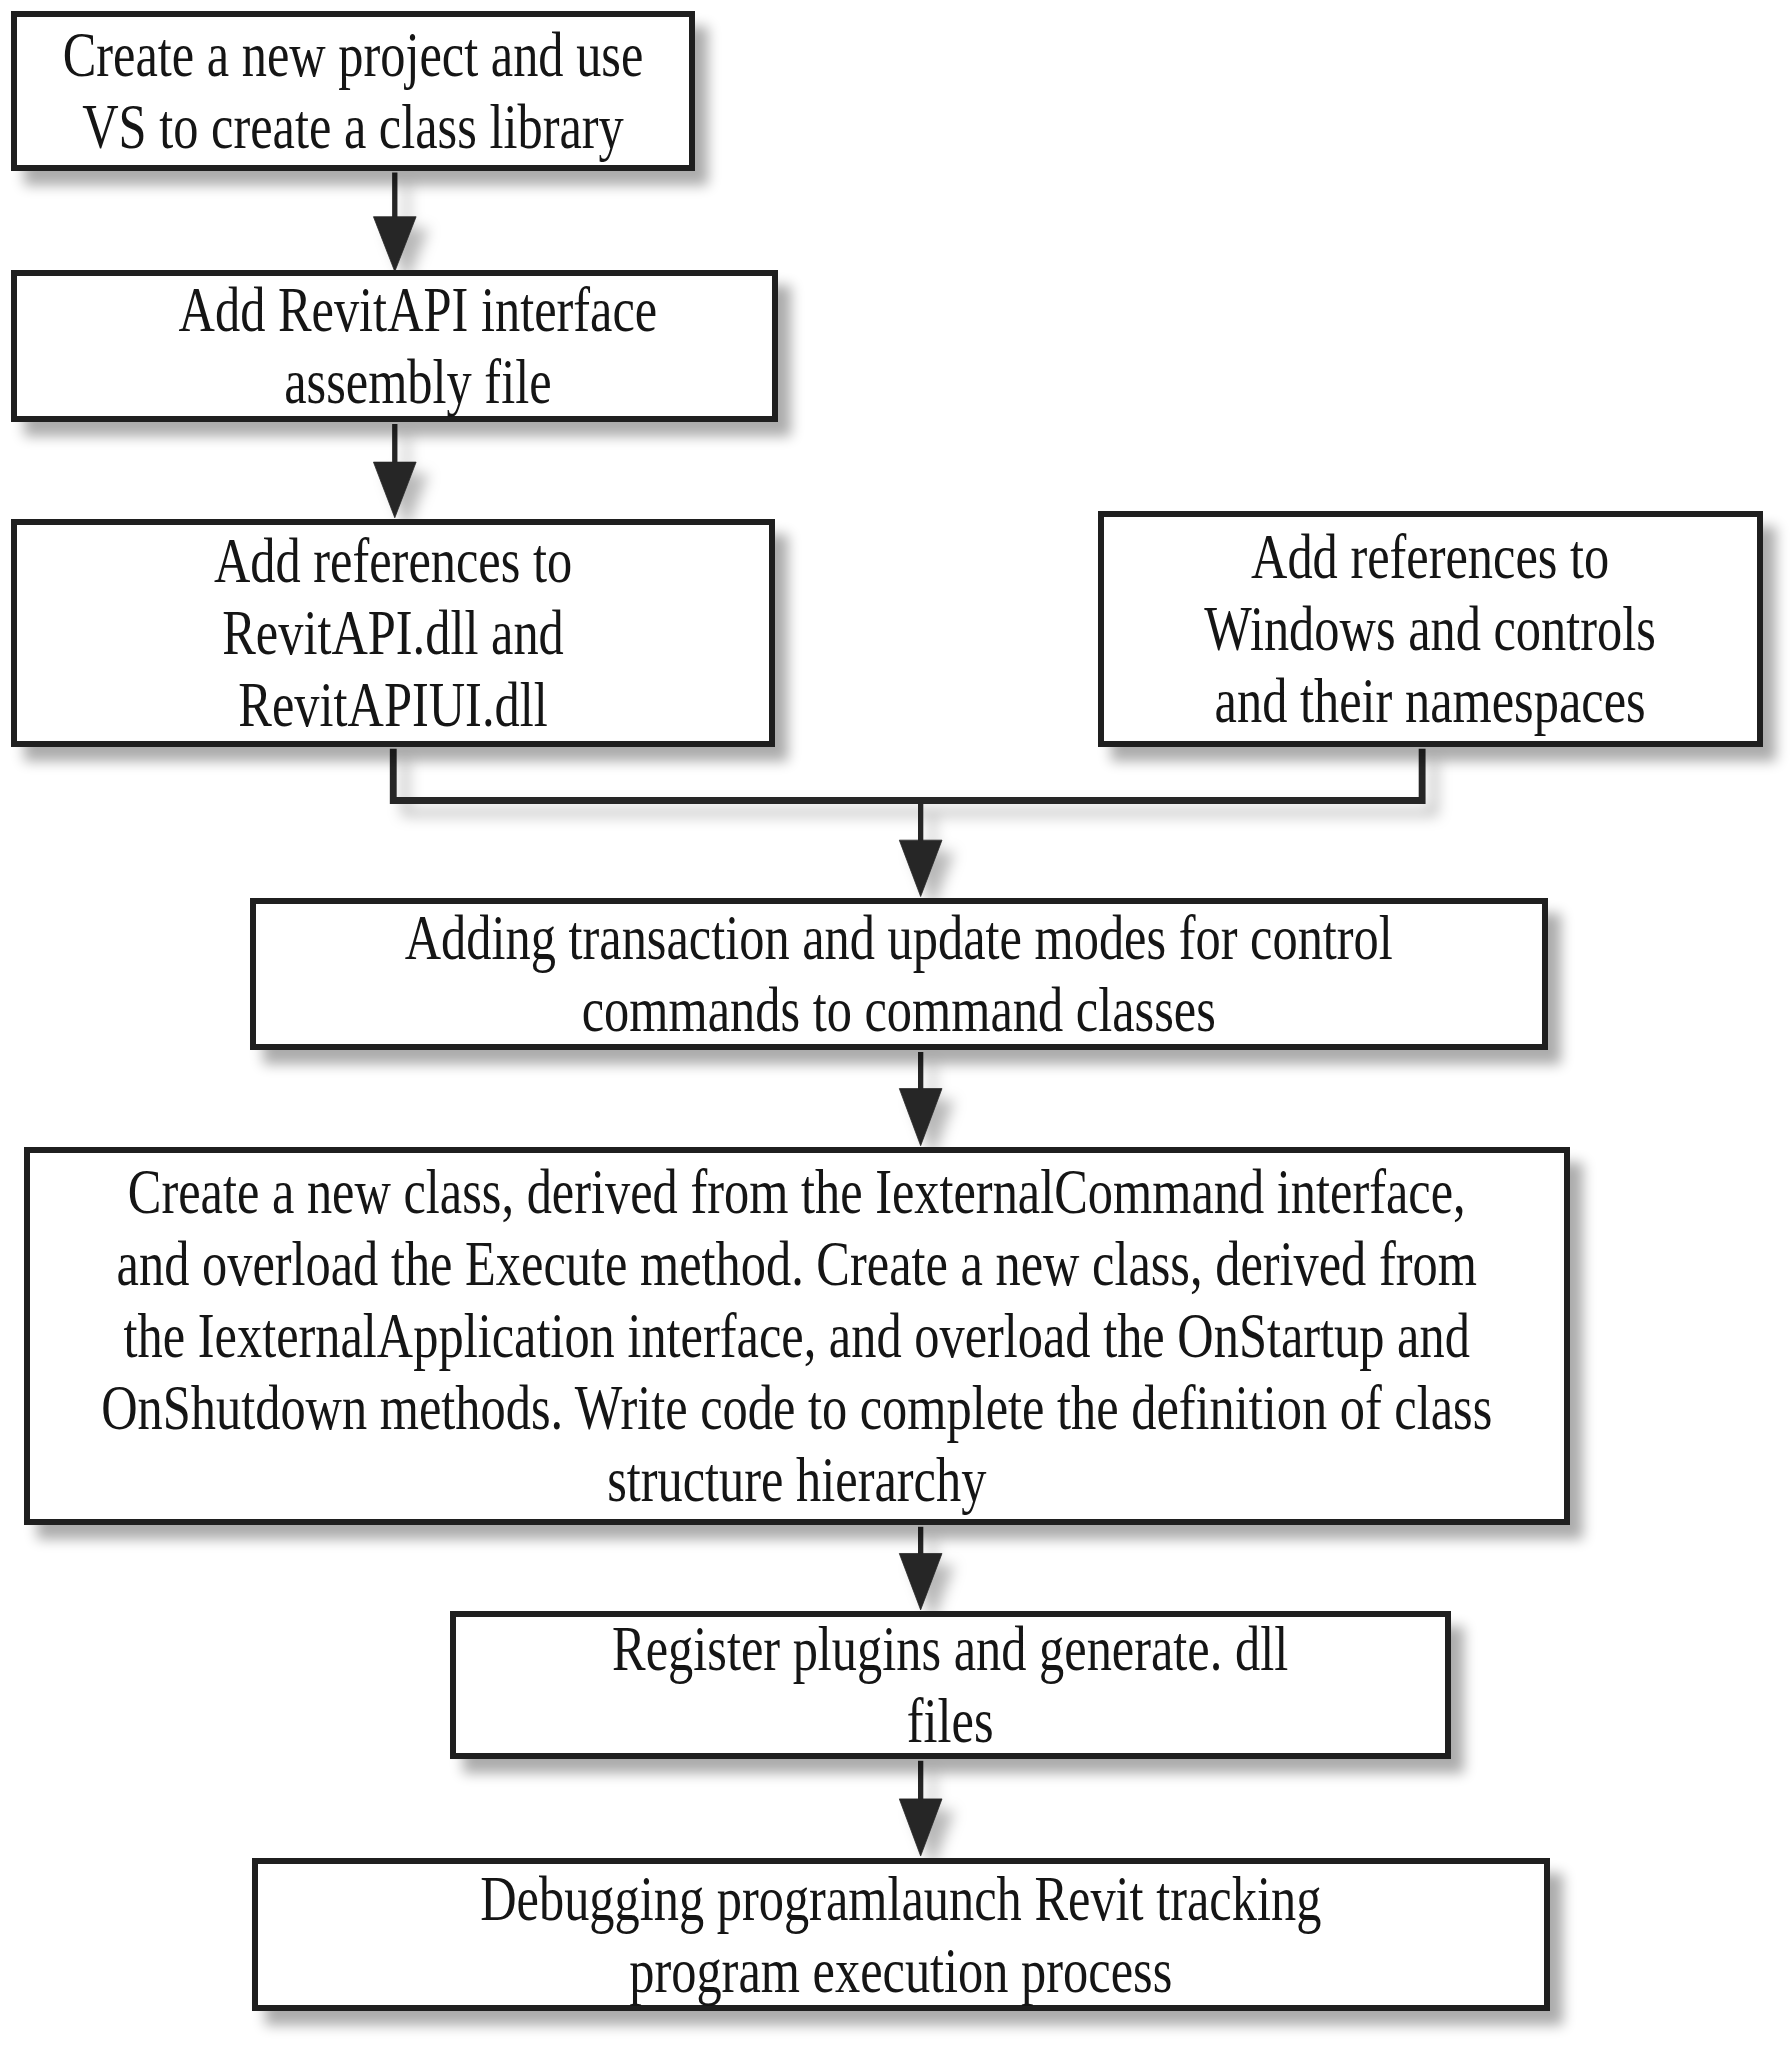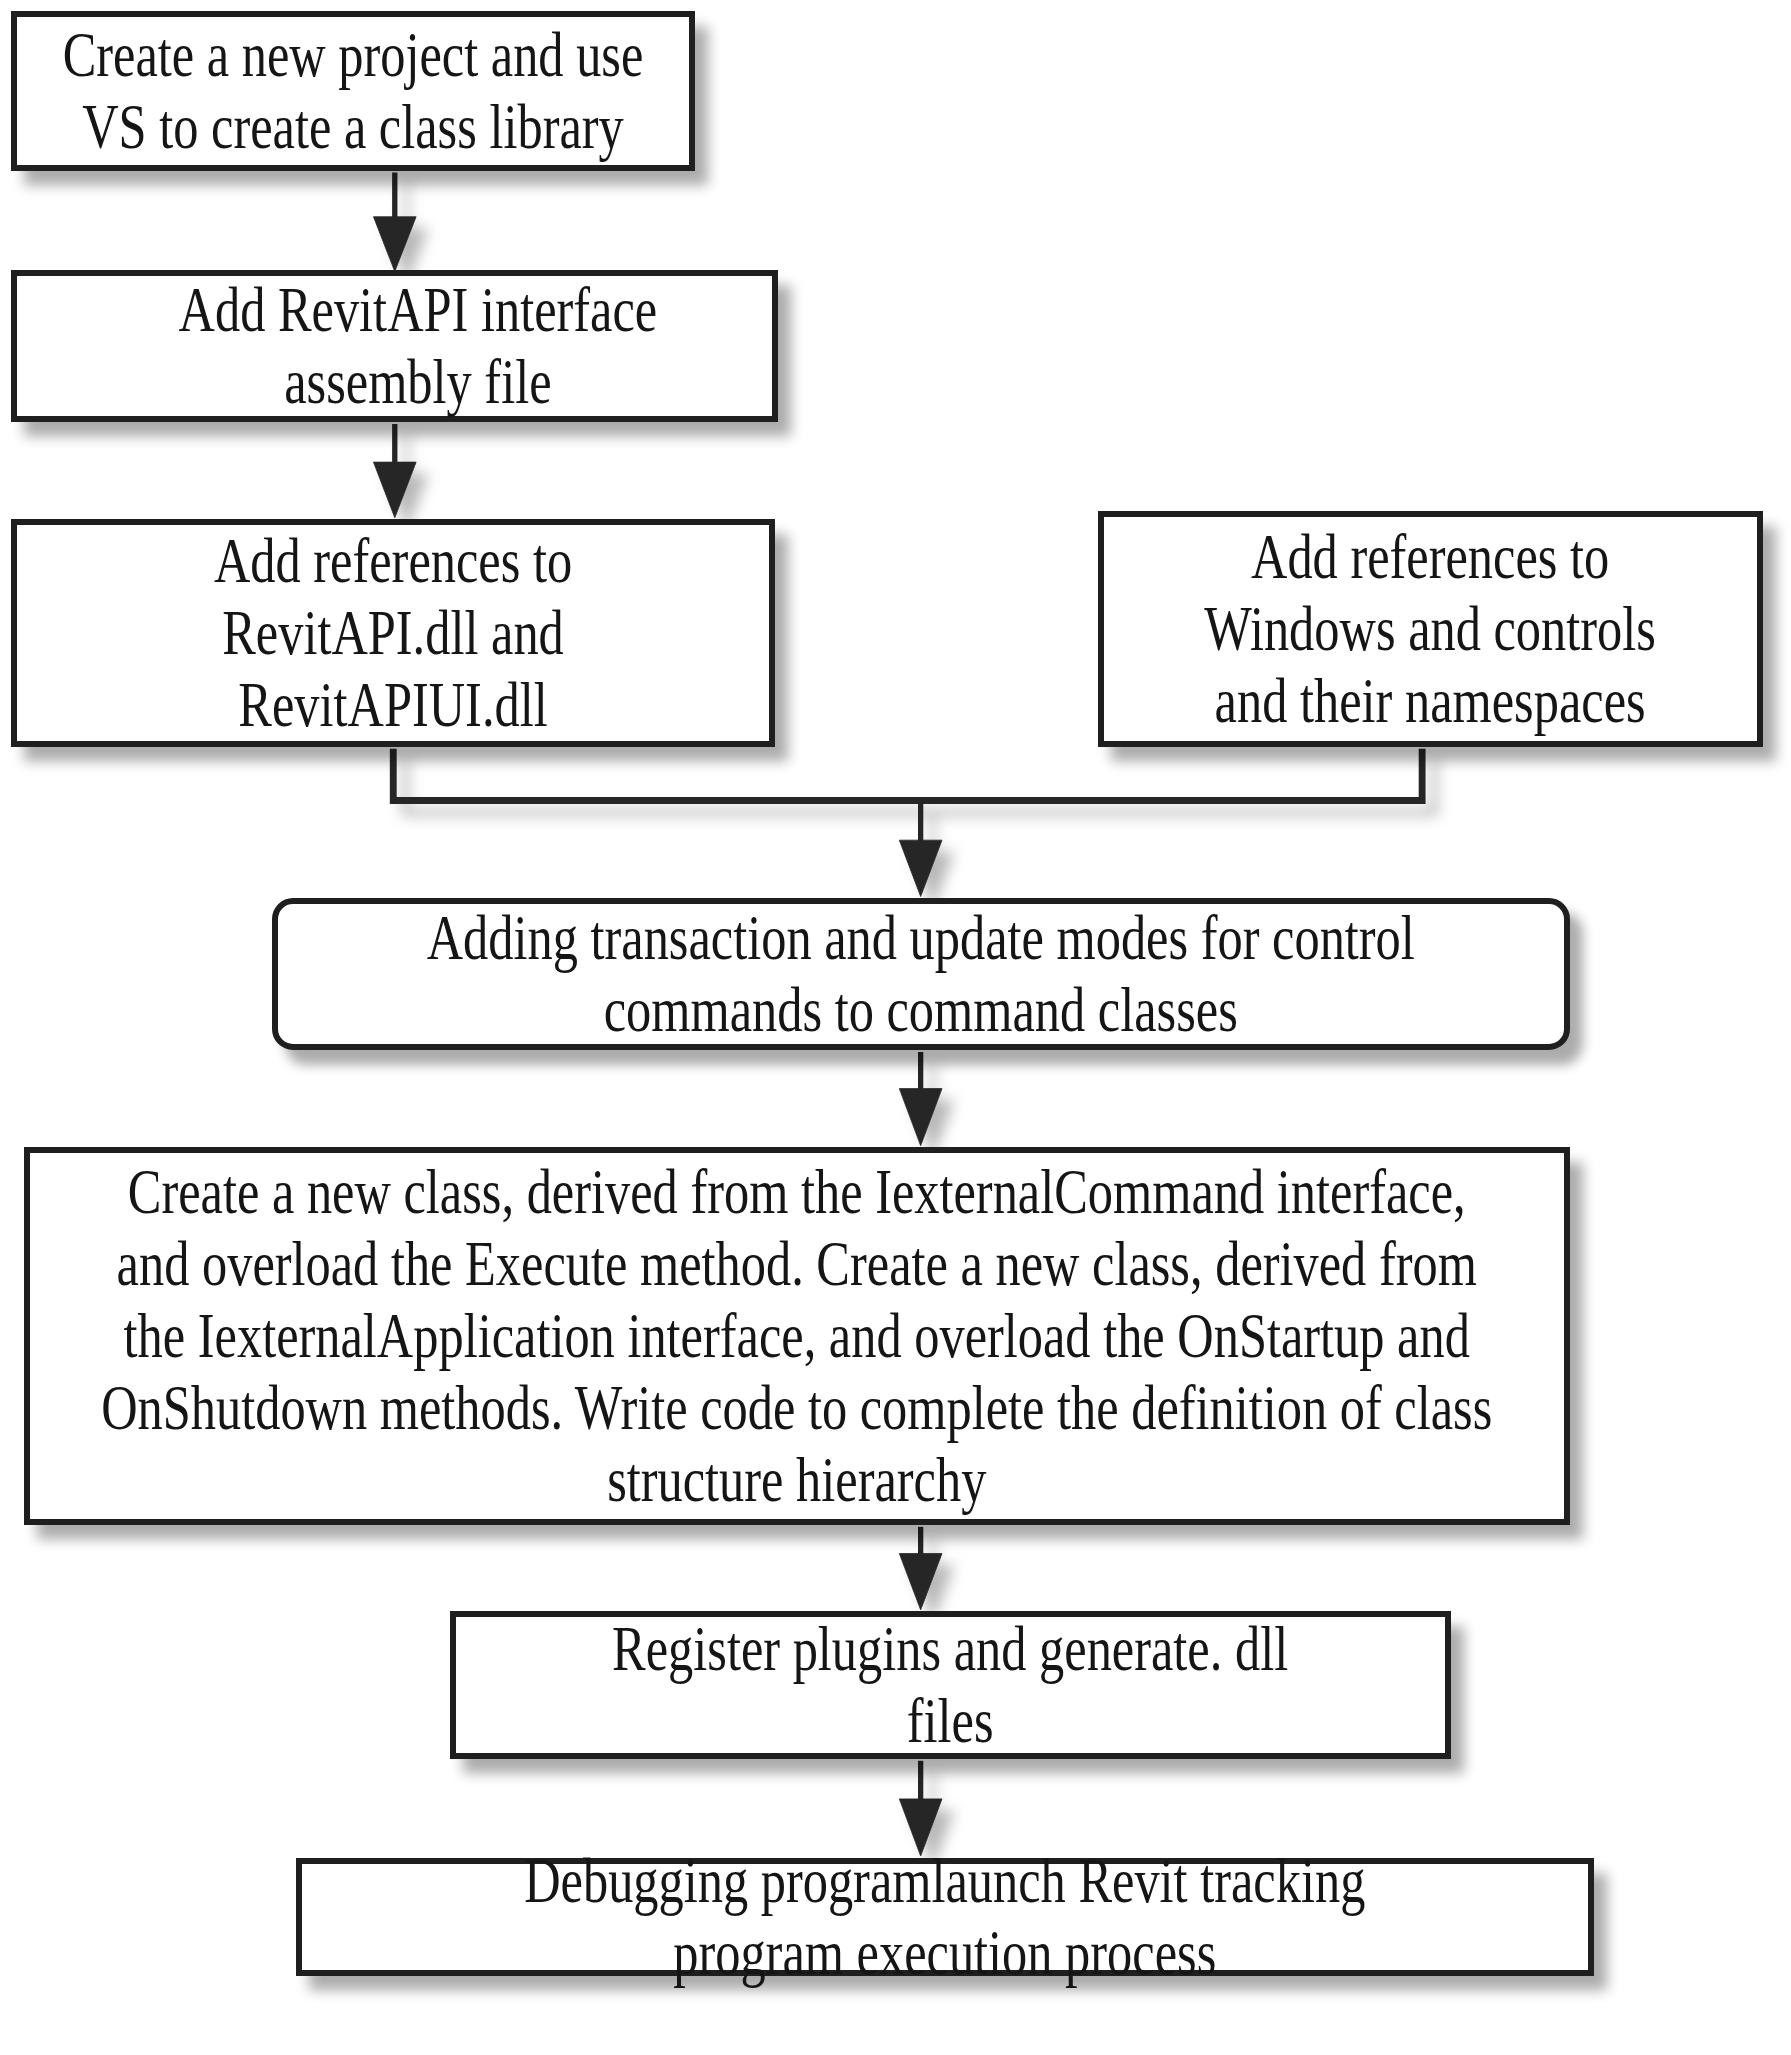--- a/index.html
+++ b/index.html
@@ -42,24 +42,24 @@
     white-space: pre-line;
     font-size: 63px;
     line-height: 72px;
     color: #151515;
   }
   
   #b-create-project        { left: 10.7px;   top: 10.7px;   width: 684px; height: 160px; }
   #b-add-api-interface     { left: 10.7px;   top: 270px;  width: 767px; height: 152px; padding-left: 48px; }
   #b-add-refs-dll          { left: 10.7px;   top: 519px;  width: 764px; height: 228px; }
   #b-add-refs-windows      { left: 1098px; top: 511px;  width: 665px;  height: 236px; }
-  #b-adding-transaction    { left: 272px;  top: 898px; width: 1298px; height: 152px; border-radius: 21px; }
+  #b-adding-transaction    { left: 250px;  top: 898px; width: 1298px; height: 152px; }
   #b-create-class          { left: 24px;   top: 1147px; width: 1546px; height: 378px; }
   #b-register-plugins      { left: 450px;  top: 1611px; width: 1001px; height: 148px; font-family: Liberation Serif, serif; }
-  #b-debugging             { left: 252px;  top: 1858px; width: 1298px; height: 118px; margin-left: 44px; }
+  #b-debugging             { left: 252px;  top: 1858px; width: 1298px; height: 153px; }
 </style>
 </head>
 <body>
 
 <div class="canvas">
 
   <svg class="connector-layer" viewBox="0 0 2350 2697" xmlns="http://www.w3.org/2000/svg">
     <g stroke="#262626" fill="#262626">
 
       <path d="M518 226 V288" stroke-width="7" fill="none"></path>

